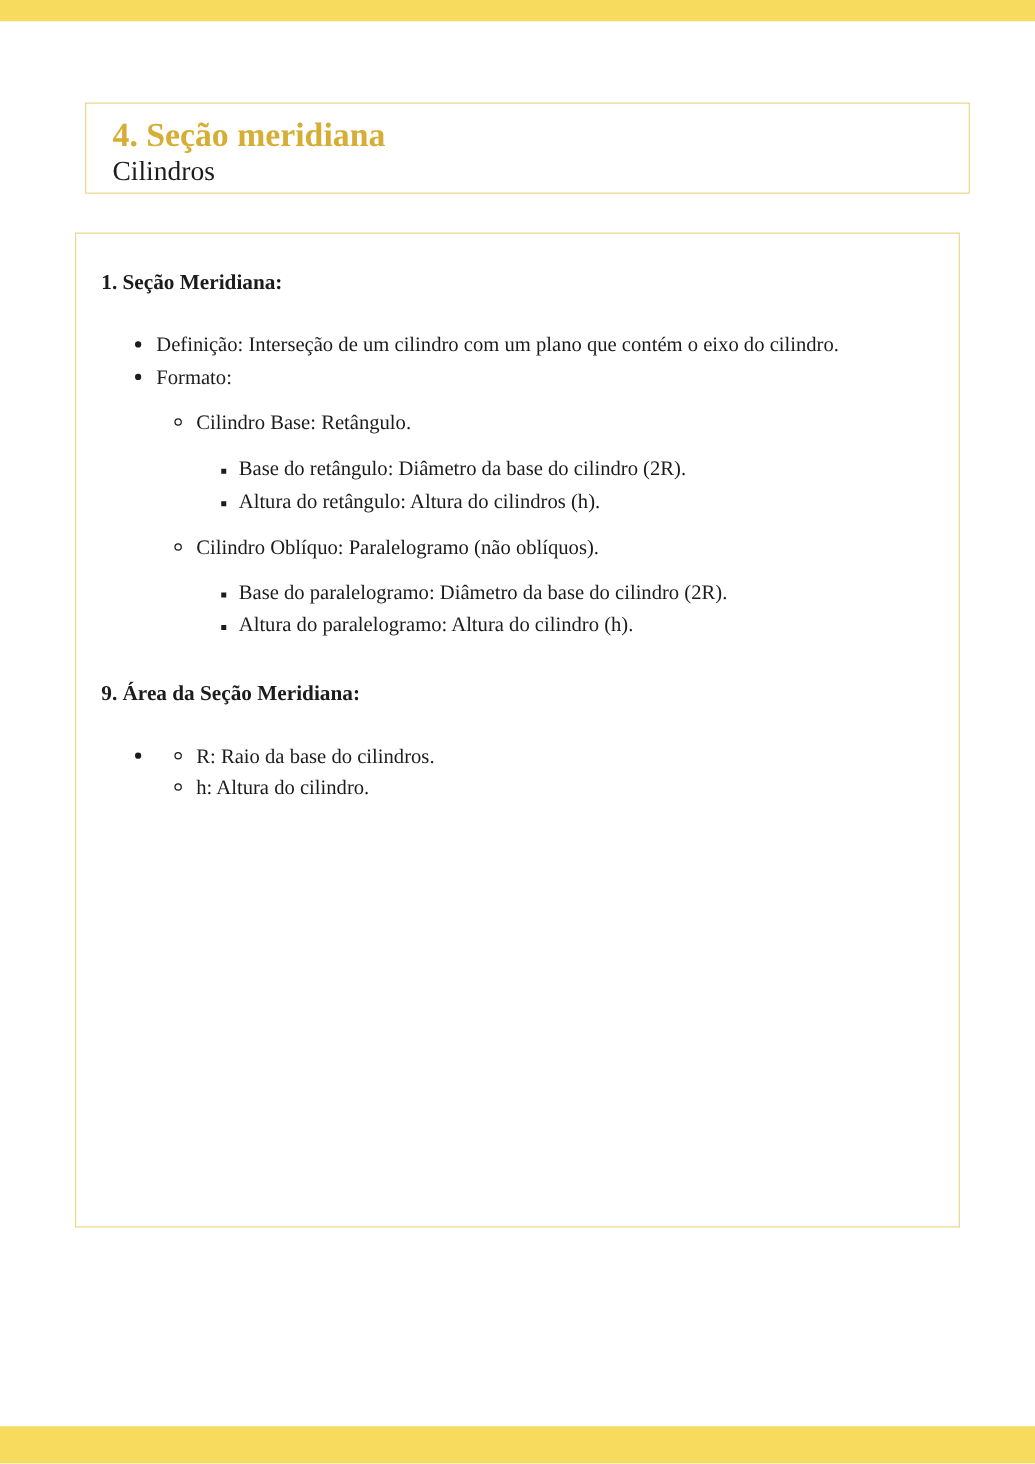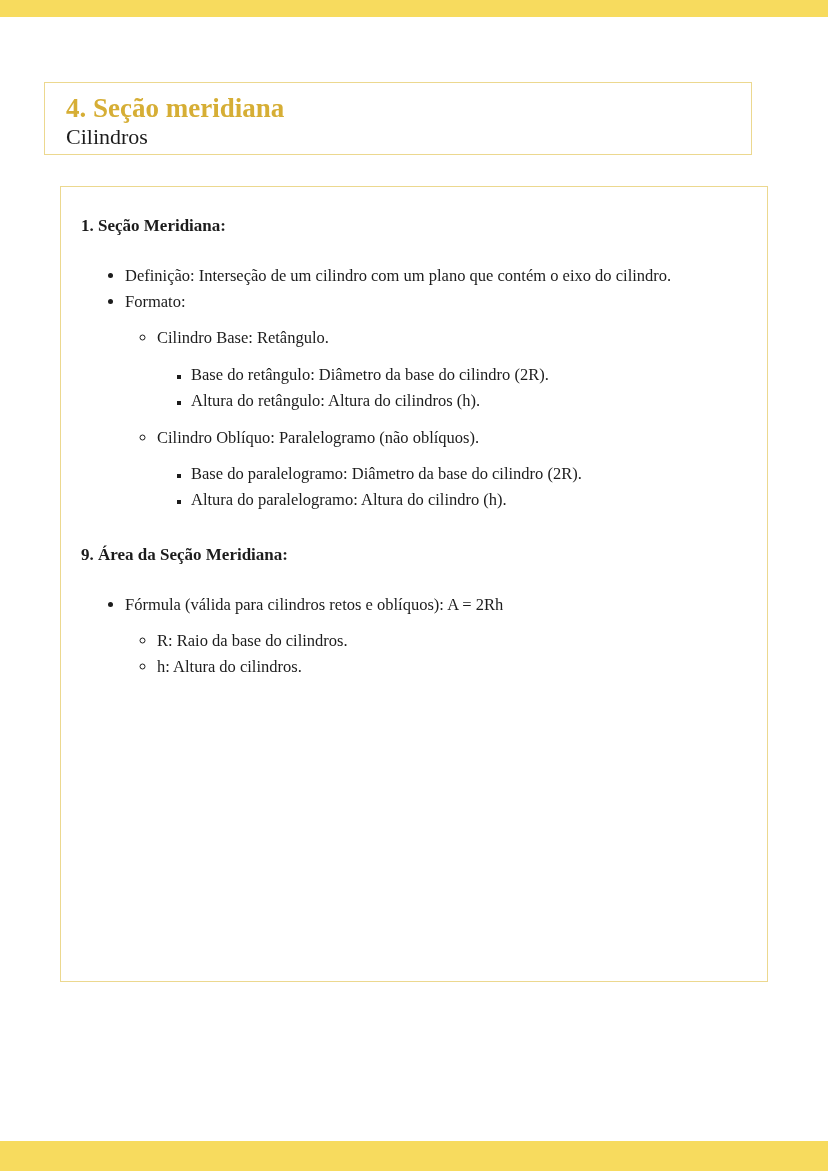--- a/index.html
+++ b/index.html
@@ -20,21 +20,21 @@
     position: absolute;
     left: 0;
     width: 100%;
     background: var(--accent, #F7DB5E);
   }
   .accent-bar.top { top: 0; height: 17px; }
   .accent-bar.bottom { bottom: 0; height: 30px; }
 
   .header-box {
     position: absolute;
-    left: 44px;
+    left: 68px;
     top: 82px;
     width: 708px;
     height: 73px;
     border: 1px solid var(--box-border, #ECD88F);
     box-sizing: border-box;
     padding: 10px 21px;
     background: #ffffff;
   }
   .page-title {
     margin: 0;
@@ -116,24 +116,23 @@
             </ul>
           </li>
         </ul>
       </li>
     </ul>
 
     <p class="section-heading second">9. Área da Seção Meridiana:</p>
 
     <ul class="l1">
       <li>
-        <span>Fórmula (válida para cilindros retos e oblíquos): A = 2Rh</span>
         <ul class="l2">
           <li>R: Raio da base do cilindros.</li>
-          <li>h: Altura do cilindros.</li>
+          <li>h: Altura do cilindro.</li>
         </ul>
       </li>
     </ul>
 
   </div>
 
   <div class="accent-bar bottom"></div>
 
 </div>
 

